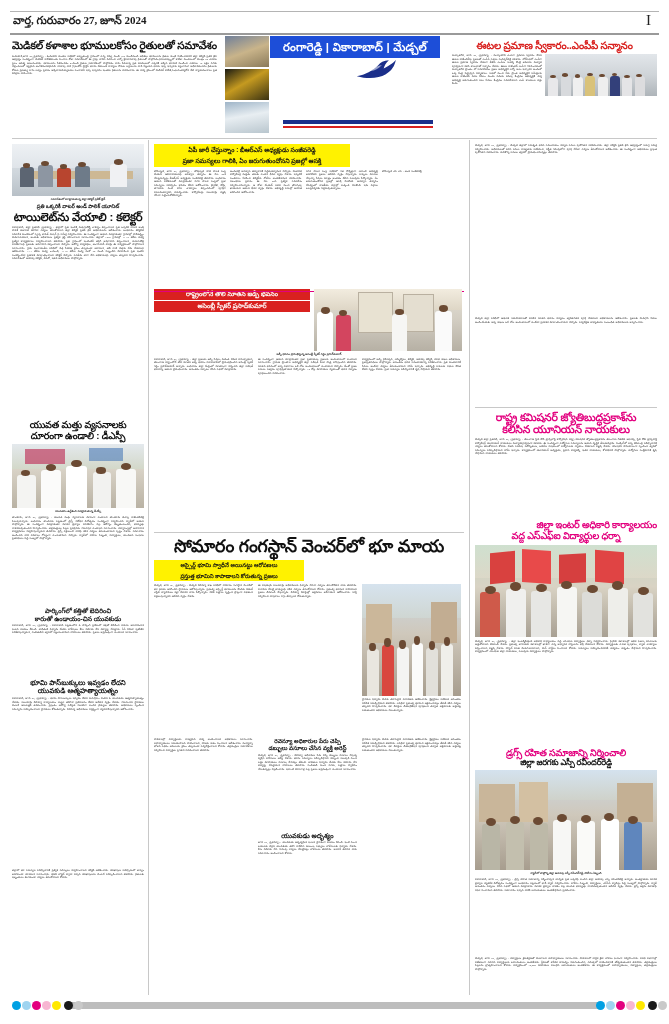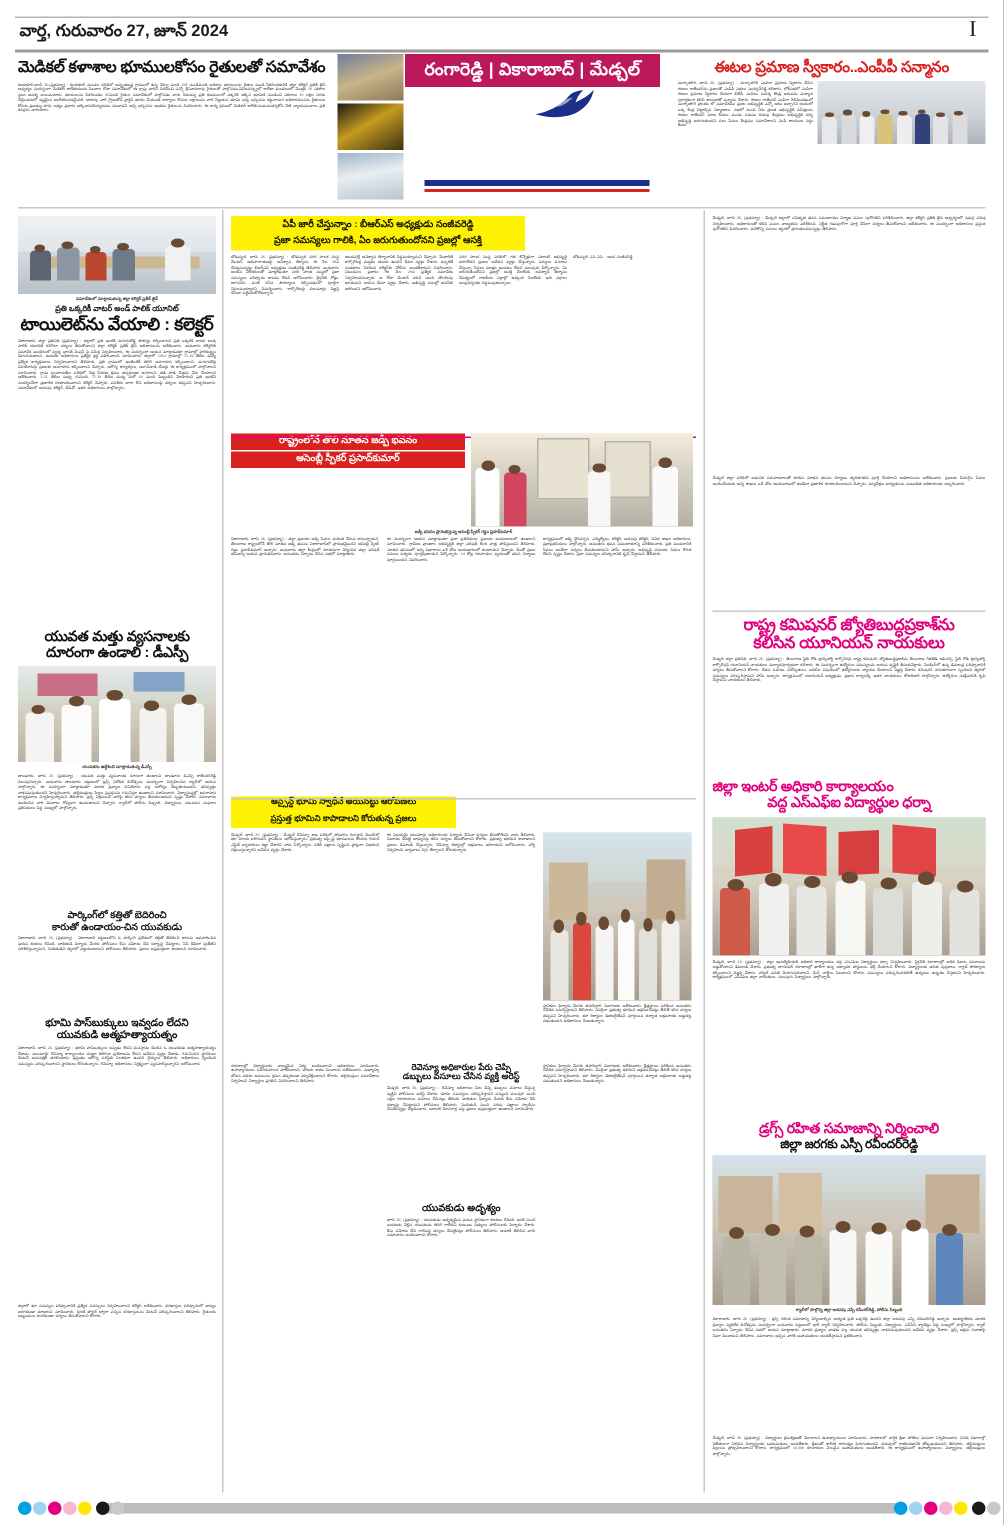--- a/index.html
+++ b/index.html
@@ -11,30 +11,30 @@
   
   .body-text{
     font-size:2.6px;line-height:3.5px;color:#3a3a3a;text-align:justify;
     font-family:"Liberation Serif",serif;letter-spacing:.05px;
     word-spacing:.4px;overflow:hidden;
   }
   .mh-rule-top{position:absolute;left:10px;top:11px;width:649px;height:1px;background:#b4b4b4;}
   .mh-rule-bot{position:absolute;left:10px;top:33px;width:649px;height:2px;background:#9a9a9a;}
   .mh-date{
     position:absolute;left:13px;top:14px;font-size:11px;color:#1b1b1b;
-    font-family:Liberation Sans, sans-serif;font-weight:bold;white-space:nowrap;
+    font-family:Liberation Serif, serif;font-weight:bold;white-space:nowrap;
   }
   .mh-page-no{
     position:absolute;right:18px;top:12px;font-size:15px;color:#222;
     font-family:"Liberation Serif",serif;
   }
   
   .logo-box{position:absolute;left:225px;top:36px;width:215px;height:100px;}
   .edition-bar{
-    position:absolute;left:45px;top:0;width:170px;height:22px;background:#be185d;
+    position:absolute;left:45px;top:0;width:170px;height:22px;background:#1d4ed8;
     color:#ffffff;font-size:11.5px;font-weight:bold;text-align:center;
     line-height:22px;letter-spacing:.2px;white-space:nowrap;overflow:hidden;
   }
   .logo-word{
     position:absolute;left:55px;top:28px;width:160px;
     font-size:46px;font-weight:bold;color:#1b2f8a;line-height:46px;
     font-family:"Liberation Sans",sans-serif;letter-spacing:-1px;
   }
   .logo-underline{position:absolute;left:58px;top:84px;width:150px;height:4px;background:#1b2f8a;}
   .logo-underline2{position:absolute;left:58px;top:90px;width:150px;height:2px;background:#d9211f;}
@@ -243,20 +243,21 @@
     </div>
     <div class="cap" style="text-align:center;margin:1px 0 2px;">జడ్పీ భవనం ప్రారంభిస్తున్న అసెంబ్లీ స్పీకర్ గడ్డం ప్రసాద్‌కుమార్</div>
     <div style="display:flex;gap:5px;">
       <div class="body-text" style="width:99px;height:172px;">వికారాబాద్, జూన్ 26, (ప్రభన్యూ) : జిల్లా ప్రజలకు జడ్పీ సేవలు మరింత చేరువ కానున్నాయని, తెలంగాణ రాష్ట్రంలోనే తొలి నూతన జడ్పీ భవనం వికారాబాద్‌లో ప్రారంభమైందని అసెంబ్లీ స్పీకర్ గడ్డం ప్రసాద్‌కుమార్ అన్నారు. బుధవారం జిల్లా కేంద్రంలో నూతనంగా నిర్మించిన జిల్లా పరిషత్ భవనాన్ని ఆయన ప్రారంభించారు. అనంతరం ఏర్పాటు చేసిన సభలో మాట్లాడారు.</div>
       <div class="body-text" style="width:99px;height:172px;">ఈ సందర్భంగా ఆయన మాట్లాడుతూ ప్రజా ప్రతినిధులు ప్రజలకు అందుబాటులో ఉండాలని సూచించారు. గ్రామీణ ప్రాంతాల అభివృద్ధికి జిల్లా పరిషత్ కీలక పాత్ర పోషిస్తుందని తెలిపారు. నూతన భవనంలో అన్ని విభాగాలు ఒకే చోట అందుబాటులో ఉంటాయని చెప్పారు. దీంతో ప్రజల పనులు సత్వరం పూర్తవుతాయని పేర్కొన్నారు. 14 కోట్ల రూపాయల వ్యయంతో భవన నిర్మాణం పూర్తయిందని వివరించారు.</div>
       <div class="body-text" style="width:99px;height:172px;">కార్యక్రమంలో జడ్పీ చైర్‌పర్సన్, ఎమ్మెల్యేలు, కలెక్టర్, అదనపు కలెక్టర్, వివిధ శాఖల అధికారులు, ప్రజాప్రతినిధులు పాల్గొన్నారు. అనంతరం భవన సముదాయాన్ని పరిశీలించారు. ప్రతి మండలానికి సేవలు అందేలా చర్యలు తీసుకుంటామని హామీ ఇచ్చారు. అభివృద్ధి పనులకు నిధుల కొరత లేదని స్పష్టం చేశారు. ప్రజా సమస్యల పరిష్కారానికి కృషి చేస్తామని తెలిపారు.</div>
     </div>
 
     <div class="hrule" style="position:relative;left:0;top:2px;width:310px;background:#c8c8c8;"></div>
 
+    <div class="hl hl-blk" style="font-size:17.5px;text-align:center;margin:6px 0 4px;">సోమారం గంగస్థాన్ వెంచర్‌లో భూ మాయ</div>
     <div style="width:150px;">
       <div class="yellowband" style="font-size:5.6px;">అస్సైన్డ్ భూమి స్వాధీనే అయినట్టు ఆరోపణలు</div>
       <div class="yellowband" style="font-size:5.6px;border-top:1px solid #fff200;">ప్రస్తుత్త భూమిని కాపాడాలని కోరుతున్న ప్రజలు</div>
     </div>
     <div style="display:flex;gap:5px;margin-top:3px;">
       <div class="body-text" style="width:99px;height:150px;">మేడ్చల్, జూన్ 26, (ప్రభన్యూ) : మేడ్చల్ రెవెన్యూ శాఖ పరిధిలో సోమారం గంగస్థాన్ వెంచర్‌లో భూ మాయ జరిగిందని స్థానికులు ఆరోపిస్తున్నారు. ప్రభుత్వ అస్సైన్డ్ భూములను కొందరు రియల్ ఎస్టేట్ వ్యాపారులు కబ్జా చేశారని వారు పేర్కొన్నారు. నకిలీ పత్రాలు సృష్టించి ప్లాట్లుగా విభజించి విక్రయిస్తున్నారని ఆవేదన వ్యక్తం చేశారు.</div>
       <div class="body-text" style="width:99px;height:150px;">ఈ విషయమై పలుమార్లు అధికారులకు ఫిర్యాదు చేసినా చర్యలు తీసుకోలేదని వారు తెలిపారు. విచారణ చేపట్టి బాధ్యులపై కఠిన చర్యలు తీసుకోవాలని కోరారు. ప్రభుత్వ భూమిని కాపాడాలని ప్రజలు డిమాండ్ చేస్తున్నారు. రెవెన్యూ రికార్డుల్లో అక్రమాలు జరిగాయని ఆరోపించారు. సర్వే నిర్వహించి వాస్తవాలు నిగ్గు తేల్చాలని కోరుతున్నారు.</div>
       <div style="width:99px;">
         <div class="photo ph-street" style="position:relative;width:99px;height:112px;">
           <div style="position:absolute;left:0;top:0;right:0;height:30%;background:linear-gradient(180deg,#d6e3ee,#cfd6d2);"></div>
@@ -296,21 +297,21 @@
 
     <div class="body-text" style="height:170px;">మేడ్చల్, జూన్ 26, (ప్రభన్యూ) : మేడ్చల్ జిల్లాలో సమీకృత భవన సముదాయం నిర్మాణ పనుల పురోగతిని పరిశీలించారు. జిల్లా కలెక్టర్ ప్రతీక్ జైన్ ఆధ్వర్యంలో సమగ్ర సమీక్ష నిర్వహించారు. అధికారులతో కలిసి పనుల నాణ్యతను పరిశీలించి, నిర్ణీత గడువులోగా పూర్తి చేసేలా చర్యలు తీసుకోవాలని ఆదేశించారు. ఈ సందర్భంగా అధికారులు ప్రస్తుత పురోగతిని వివరించారు. మరికొన్ని పనులు త్వరలో ప్రారంభించనున్నట్లు తెలిపారు.</div>
     <div class="body-text" style="height:88px;margin-top:3px;">మేడ్చల్ జిల్లా పరిధిలో ఆధునిక సదుపాయాలతో కూడిన నూతన భవనం నిర్మాణం త్వరితగతిన పూర్తి చేయాలని అధికారులను ఆదేశించారు. ప్రజలకు మెరుగైన సేవలు అందించేందుకు అన్ని శాఖలు ఒకే చోట అందుబాటులో ఉండేలా ప్రణాళిక రూపొందించామని చెప్పారు. పర్యవేక్షణ బాధ్యతలను సంబంధిత అధికారులకు అప్పగించారు.</div>
 
     <div class="hrule" style="position:relative;left:0;top:2px;width:182px;"></div>
 
     <div class="hl hl-mag" style="font-size:10.8px;text-align:center;margin:5px 0 0;">రాష్ట్ర కమిషనర్ జ్యోతిబుద్ధప్రకాశ్‌ను</div>
     <div class="hl hl-mag" style="font-size:10.8px;text-align:center;margin:0 0 3px;">కలిసిన యూనియన్ నాయకులు</div>
     <div class="body-text" style="height:78px;">మేడ్చల్ జిల్లా ప్రతినిధి, జూన్ 26, (ప్రభన్యూ) : తెలంగాణ స్టేట్ రోడ్ ట్రాన్స్‌పోర్ట్ కార్పొరేషన్ రాష్ట్ర కమిషనర్ జ్యోతిబుద్ధప్రకాశ్‌ను తెలంగాణ గెజిటెడ్ ఆఫీసర్స్, స్టేట్ రోడ్ ట్రాన్స్‌పోర్ట్ కార్పొరేషన్ యూనియన్ నాయకులు మర్యాదపూర్వకంగా కలిశారు. ఈ సందర్భంగా ఉద్యోగుల సమస్యలను ఆయన దృష్టికి తీసుకువెళ్లారు. పెండింగ్‌లో ఉన్న డిమాండ్ల పరిష్కారానికి చర్యలు తీసుకోవాలని కోరారు. వేతన సవరణ, పదోన్నతులు, బదిలీల విషయంలో ఉద్యోగులకు న్యాయం చేయాలని విజ్ఞప్తి చేశారు. కమిషనర్ సానుకూలంగా స్పందించి త్వరలో సమస్యలు పరిష్కరిస్తామని హామీ ఇచ్చారు. కార్యక్రమంలో యూనియన్ అధ్యక్షుడు, ప్రధాన కార్యదర్శి, ఇతర నాయకులు, కోశాధికారి పాల్గొన్నారు. ఉద్యోగుల సంక్షేమానికి కృషి చేస్తామని నాయకులు తెలిపారు.</div>
 
-    <div class="hl hl-mag" style="font-size:9.6px;text-align:left;margin:4px 0 0;">జిల్లా ఇంటర్ అధికారి కార్యాలయం</div>
+    <div class="hl hl-mag" style="font-size:9.6px;text-align:right;margin:4px 0 0;">జిల్లా ఇంటర్ అధికారి కార్యాలయం</div>
     <div class="hl hl-mag" style="font-size:9.6px;text-align:center;margin:0 0 3px;">వద్ద ఎస్ఎఫ్ఐ విద్యార్థుల ధర్నా</div>
 
     <div class="photo ph-sfi" style="position:relative;width:182px;height:92px;">
       <div style="position:absolute;left:0;top:0;right:0;height:36%;background:linear-gradient(180deg,#cfe0cf,#dcd8c8);"></div>
       <div style="position:absolute;left:8%;top:8%;width:14%;height:34%;background:#d9413f;transform:skewY(-6deg);"></div>
       <div style="position:absolute;left:26%;top:6%;width:16%;height:36%;background:#e84a4a;transform:skewY(4deg);"></div>
       <div style="position:absolute;left:46%;top:10%;width:15%;height:32%;background:#d63f3f;transform:skewY(-3deg);"></div>
       <div style="position:absolute;left:66%;top:7%;width:16%;height:35%;background:#e04444;transform:skewY(5deg);"></div>
       <div class="pfig" style="left:3%;bottom:0;width:11%;height:48%;background:#cf5a4a;"></div>
       <div class="phead" style="left:5.5%;bottom:46%;width:6%;height:9%;"></div>

